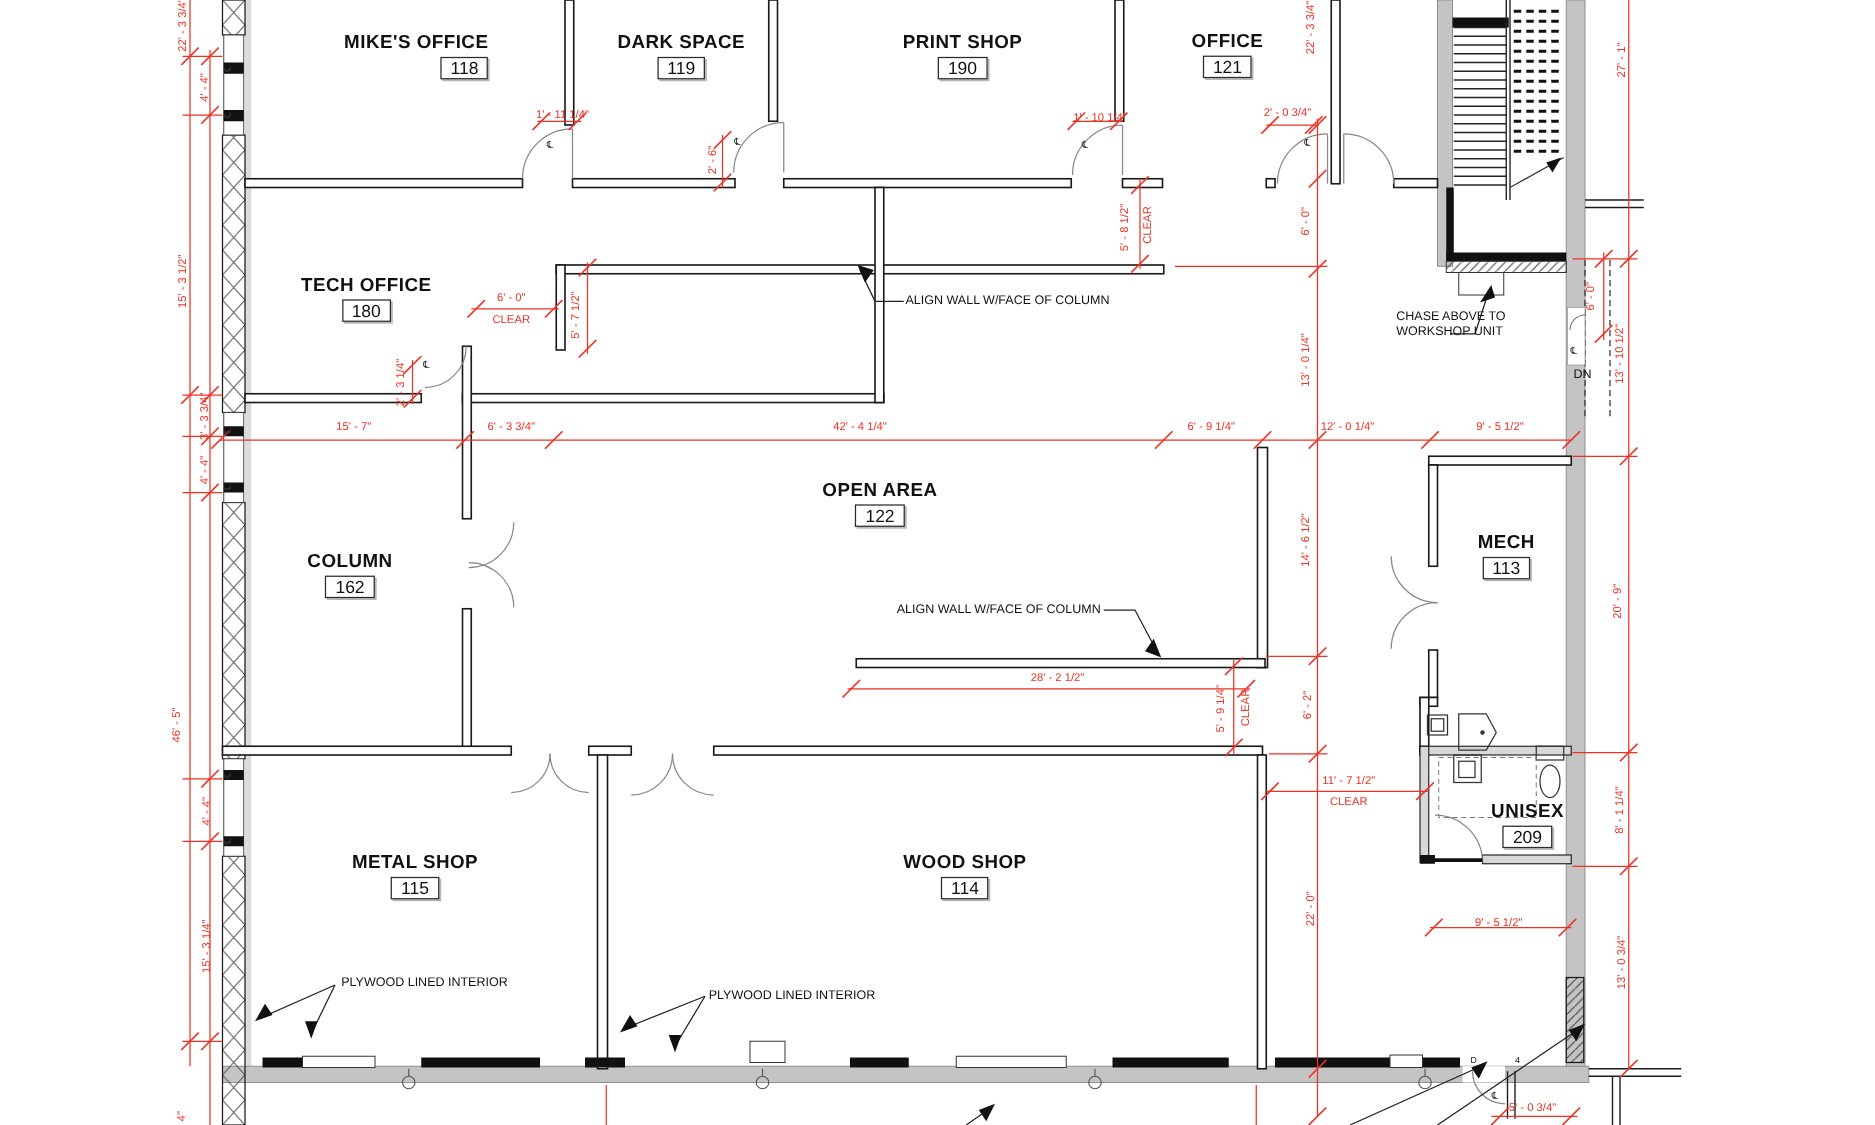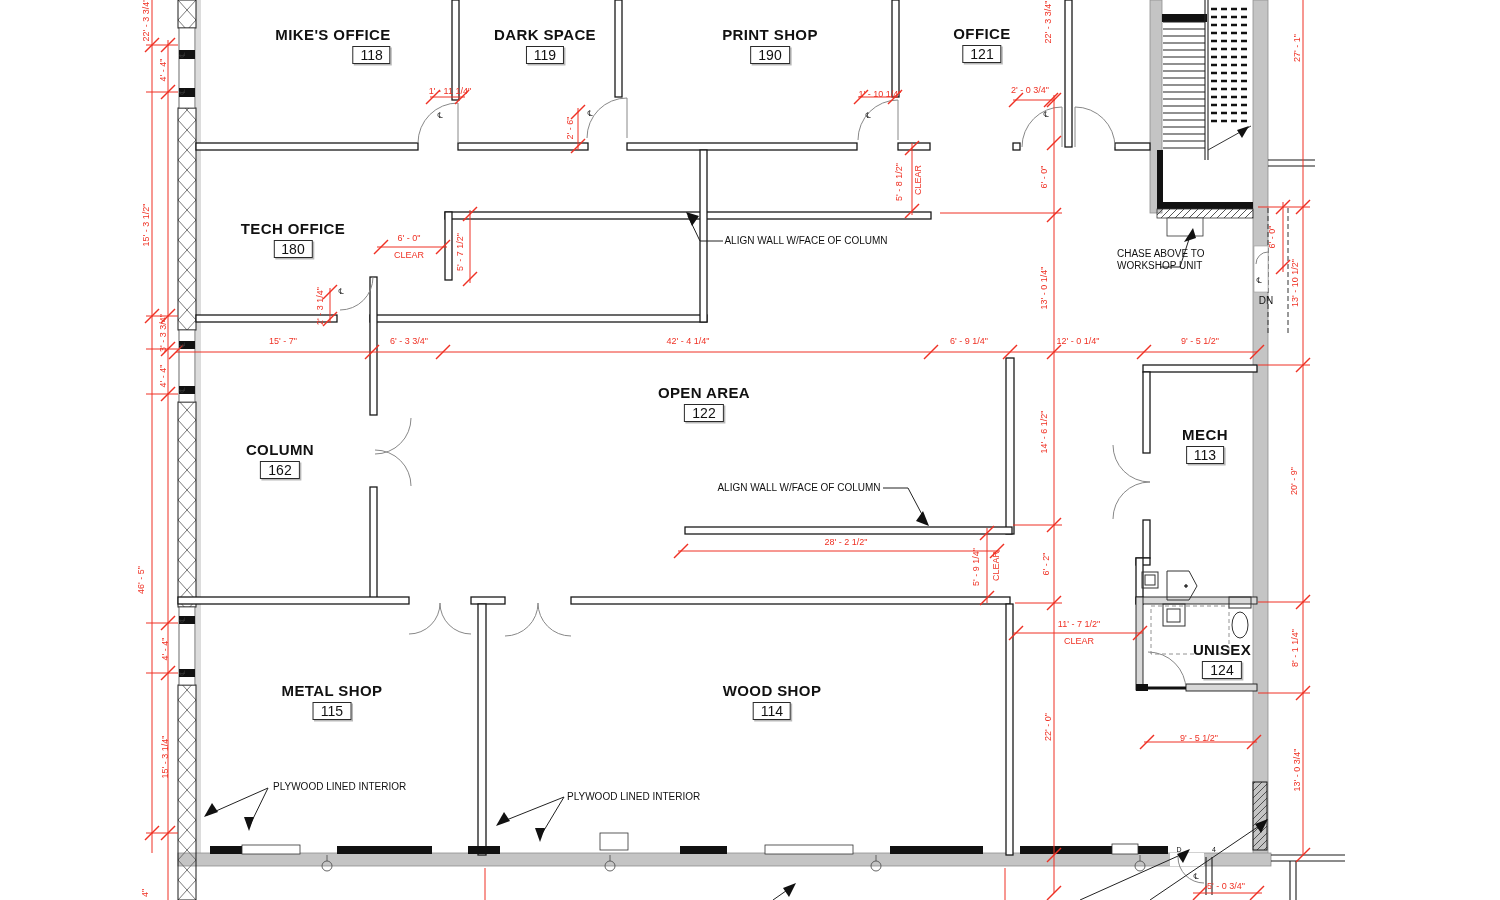--- a/index.html
+++ b/index.html
@@ -370,21 +370,21 @@
       <div class="room" style="left: 333px; top: 45px; text-align: right;"><div class="rname">MIKE'S OFFICE</div><div class="rnum">118</div></div>
       <div class="room" style="left: 545px; top: 45px;"><div class="rname">DARK SPACE</div><div class="rnum">119</div></div>
       <div class="room" style="left: 770px; top: 45px;"><div class="rname">PRINT SHOP</div><div class="rnum">190</div></div>
       <div class="room" style="left: 982px; top: 44px;"><div class="rname">OFFICE</div><div class="rnum">121</div></div>
       <div class="room" style="left: 293px; top: 239px;"><div class="rname">TECH OFFICE</div><div class="rnum">180</div></div>
       <div class="room" style="left: 280px; top: 460px;"><div class="rname">COLUMN</div><div class="rnum">162</div></div>
       <div class="room" style="left: 684px; top: 403px; margin-left: 20px;"><div class="rname">OPEN AREA</div><div class="rnum">122</div></div>
       <div class="room" style="left: 1205px; top: 445px;"><div class="rname">MECH</div><div class="rnum">113</div></div>
       <div class="room" style="left: 332px; top: 701px;"><div class="rname">METAL SHOP</div><div class="rnum">115</div></div>
       <div class="room" style="left: 772px; top: 701px;"><div class="rname">WOOD SHOP</div><div class="rnum">114</div></div>
-      <div class="room" style="left: 1222px; top: 660px;"><div class="rname">UNISEX</div><div class="rnum">124</div></div>
+      <div class="room" style="left: 1222px; top: 660px;"><div class="rname">UNISEX</div><div class="rnum">209</div></div>
       <div class="dim rot" style="left: 146px; top: 20px;">22' - 3 3/4"</div>
       <div class="dim rot" style="left: 163px; top: 70px;">4' - 4"</div>
       <div class="dim rot" style="left: 146px; top: 225px;">15' - 3 1/2"</div>
       <div class="dim rot" style="left: 163px; top: 333px;">3' - 3 3/4"</div>
       <div class="dim rot" style="left: 163px; top: 376px;">4' - 4"</div>
       <div class="dim rot" style="left: 141px; top: 580px;">46' - 5"</div>
       <div class="dim rot" style="left: 165px; top: 649px;">4' - 4"</div>
       <div class="dim rot" style="left: 165px; top: 757px;">15' - 3 1/4"</div>
       <div class="dim rot" style="left: 145px; top: 893px;">4"</div>
       <div class="dim" style="left: 450px; top: 91px;">1' - 11 1/4"</div>

